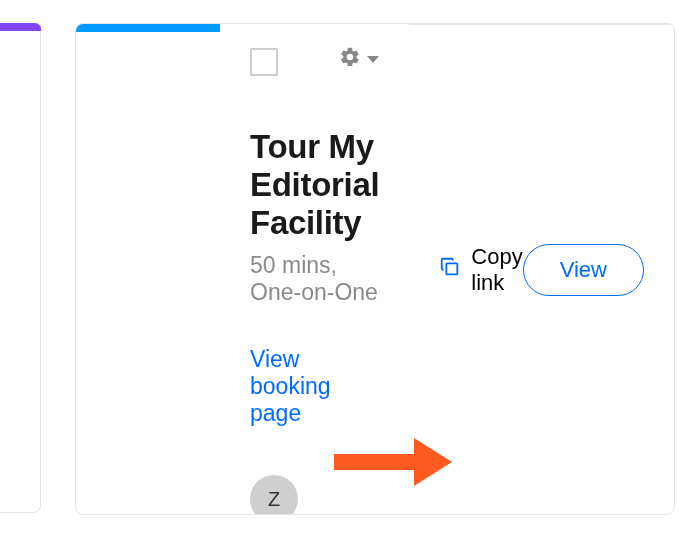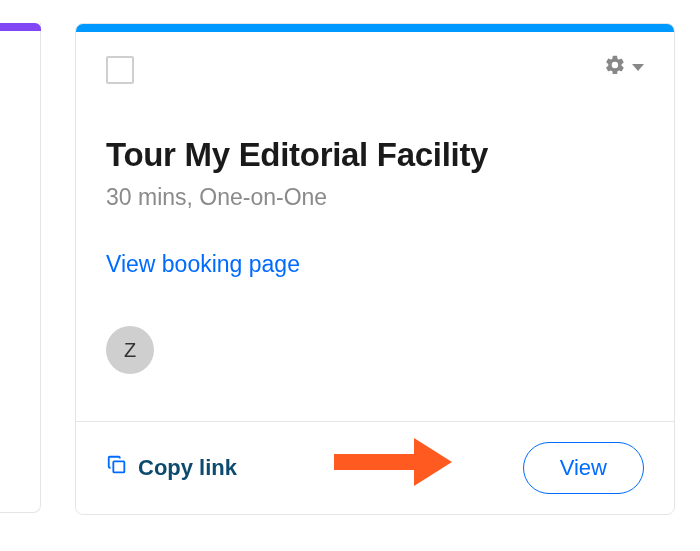--- a/index.html
+++ b/index.html
@@ -38,21 +38,21 @@
       position: absolute;
       left: 75px;
       top: 23px;
       width: 600px;
       height: 492px;
       background: #fff;
       border: 1px solid #e5e5e5;
       border-radius: 8px;
       overflow: hidden;
       display: flex;
-      flex-direction: column;
+      flex-direction: row;
     }
     .card-topbar {
       height: 8px;
       background: #0099ff;
       width: 100%;
     }
 
     .card-body {
       flex: 1;
       padding: 22px 30px 0 30px;
@@ -132,24 +132,24 @@
       padding: 20px 30px 20px 30px;
       display: flex;
       align-items: center;
       justify-content: space-between;
     }
 
     .copy-link {
       display: flex;
       align-items: center;
       gap: 10px;
-      color: #0c4a6e;
+      color: #000000;
       font-size: 22px;
       cursor: pointer;
-      font-weight: 700;
+      font-weight: 400;
     }
     .copy-icon svg { width: 22px; height: 22px; }
     .copy-icon svg rect, .copy-icon svg path { fill: none; stroke: #006bff; stroke-width: 2; }
 
     .share-btn {
       border: 1.5px solid #006bff;
       color: #006bff;
       background: #fff;
       border-radius: 28px;
       padding: 12px 36px;
@@ -181,21 +181,21 @@
         <span class="gear-icon">
           <svg viewBox="0 0 24 24">
               <path d="M19.14,12.94a7.07,7.07,0,0,0,.05-.94,7.07,7.07,0,0,0-.05-.94l2.11-1.65a.5.5,0,0,0,.12-.64l-2-3.46a.5.5,0,0,0-.61-.22l-2.49,1a7,7,0,0,0-1.62-.94L14.4,2.5A.5.5,0,0,0,13.91,2H9.91a.5.5,0,0,0-.49.42L9.17,5.07a7,7,0,0,0-1.62.94l-2.49-1a.5.5,0,0,0-.61.22l-2,3.46a.5.5,0,0,0,.12.64l2.11,1.65a7.07,7.07,0,0,0-.05.94,7.07,7.07,0,0,0,.05.94L2.57,14.59a.5.5,0,0,0-.12.64l2,3.46a.5.5,0,0,0,.61.22l2.49-1a7,7,0,0,0,1.62.94l.25,2.65a.5.5,0,0,0,.49.42h4a.5.5,0,0,0,.49-.42l.25-2.65a7,7,0,0,0,1.62-.94l2.49,1a.5.5,0,0,0,.61-.22l2-3.46a.5.5,0,0,0-.12-.64ZM11.91,15.5A3.5,3.5,0,1,1,15.41,12,3.5,3.5,0,0,1,11.91,15.5Z"></path>
             </svg>
         </span>
         <span class="caret-down"></span>
       </div>
     </div>
 
     <h2 class="event-title">Tour My Editorial Facility</h2>
-    <div class="event-subtitle">30 mins, One-on-One</div>
+    <div class="event-subtitle">50 mins, One-on-One</div>
 
     <a class="booking-link">View booking page</a>
 
     <div class="avatar">Z</div>
   </div>
 
   <div class="card-footer">
     <div class="copy-link">
       <span class="copy-icon">
         <svg viewBox="0 0 24 24">

